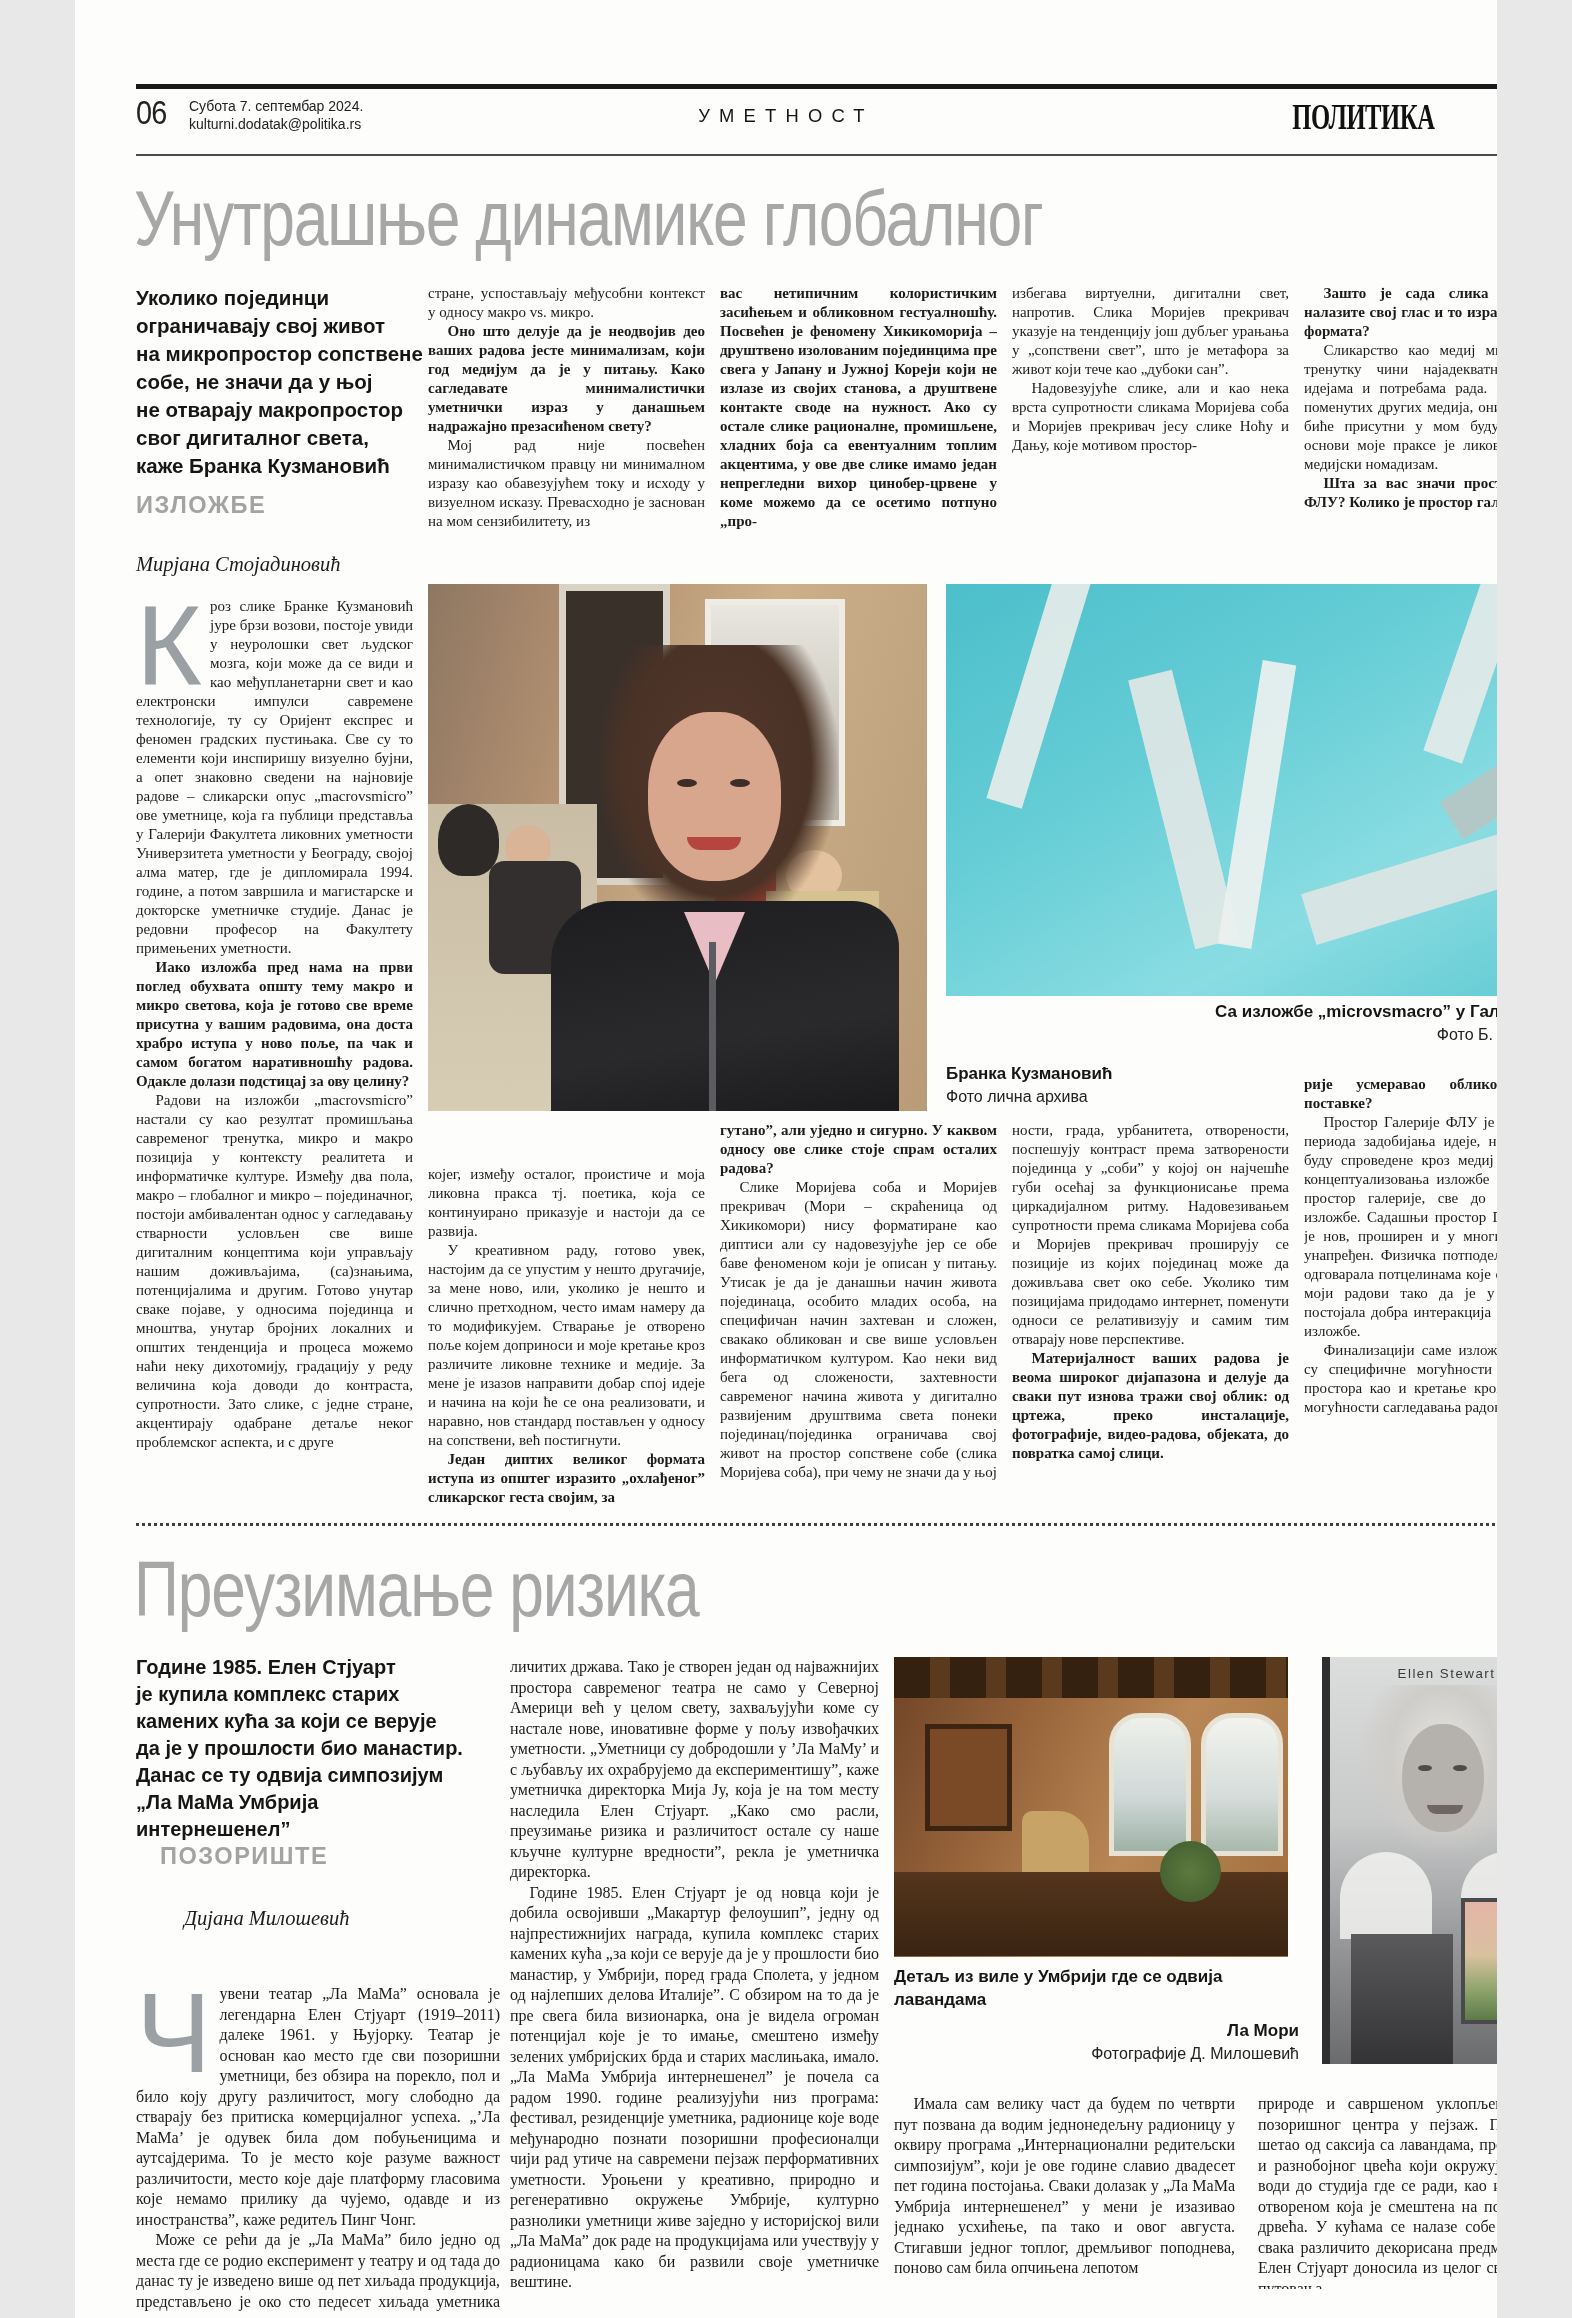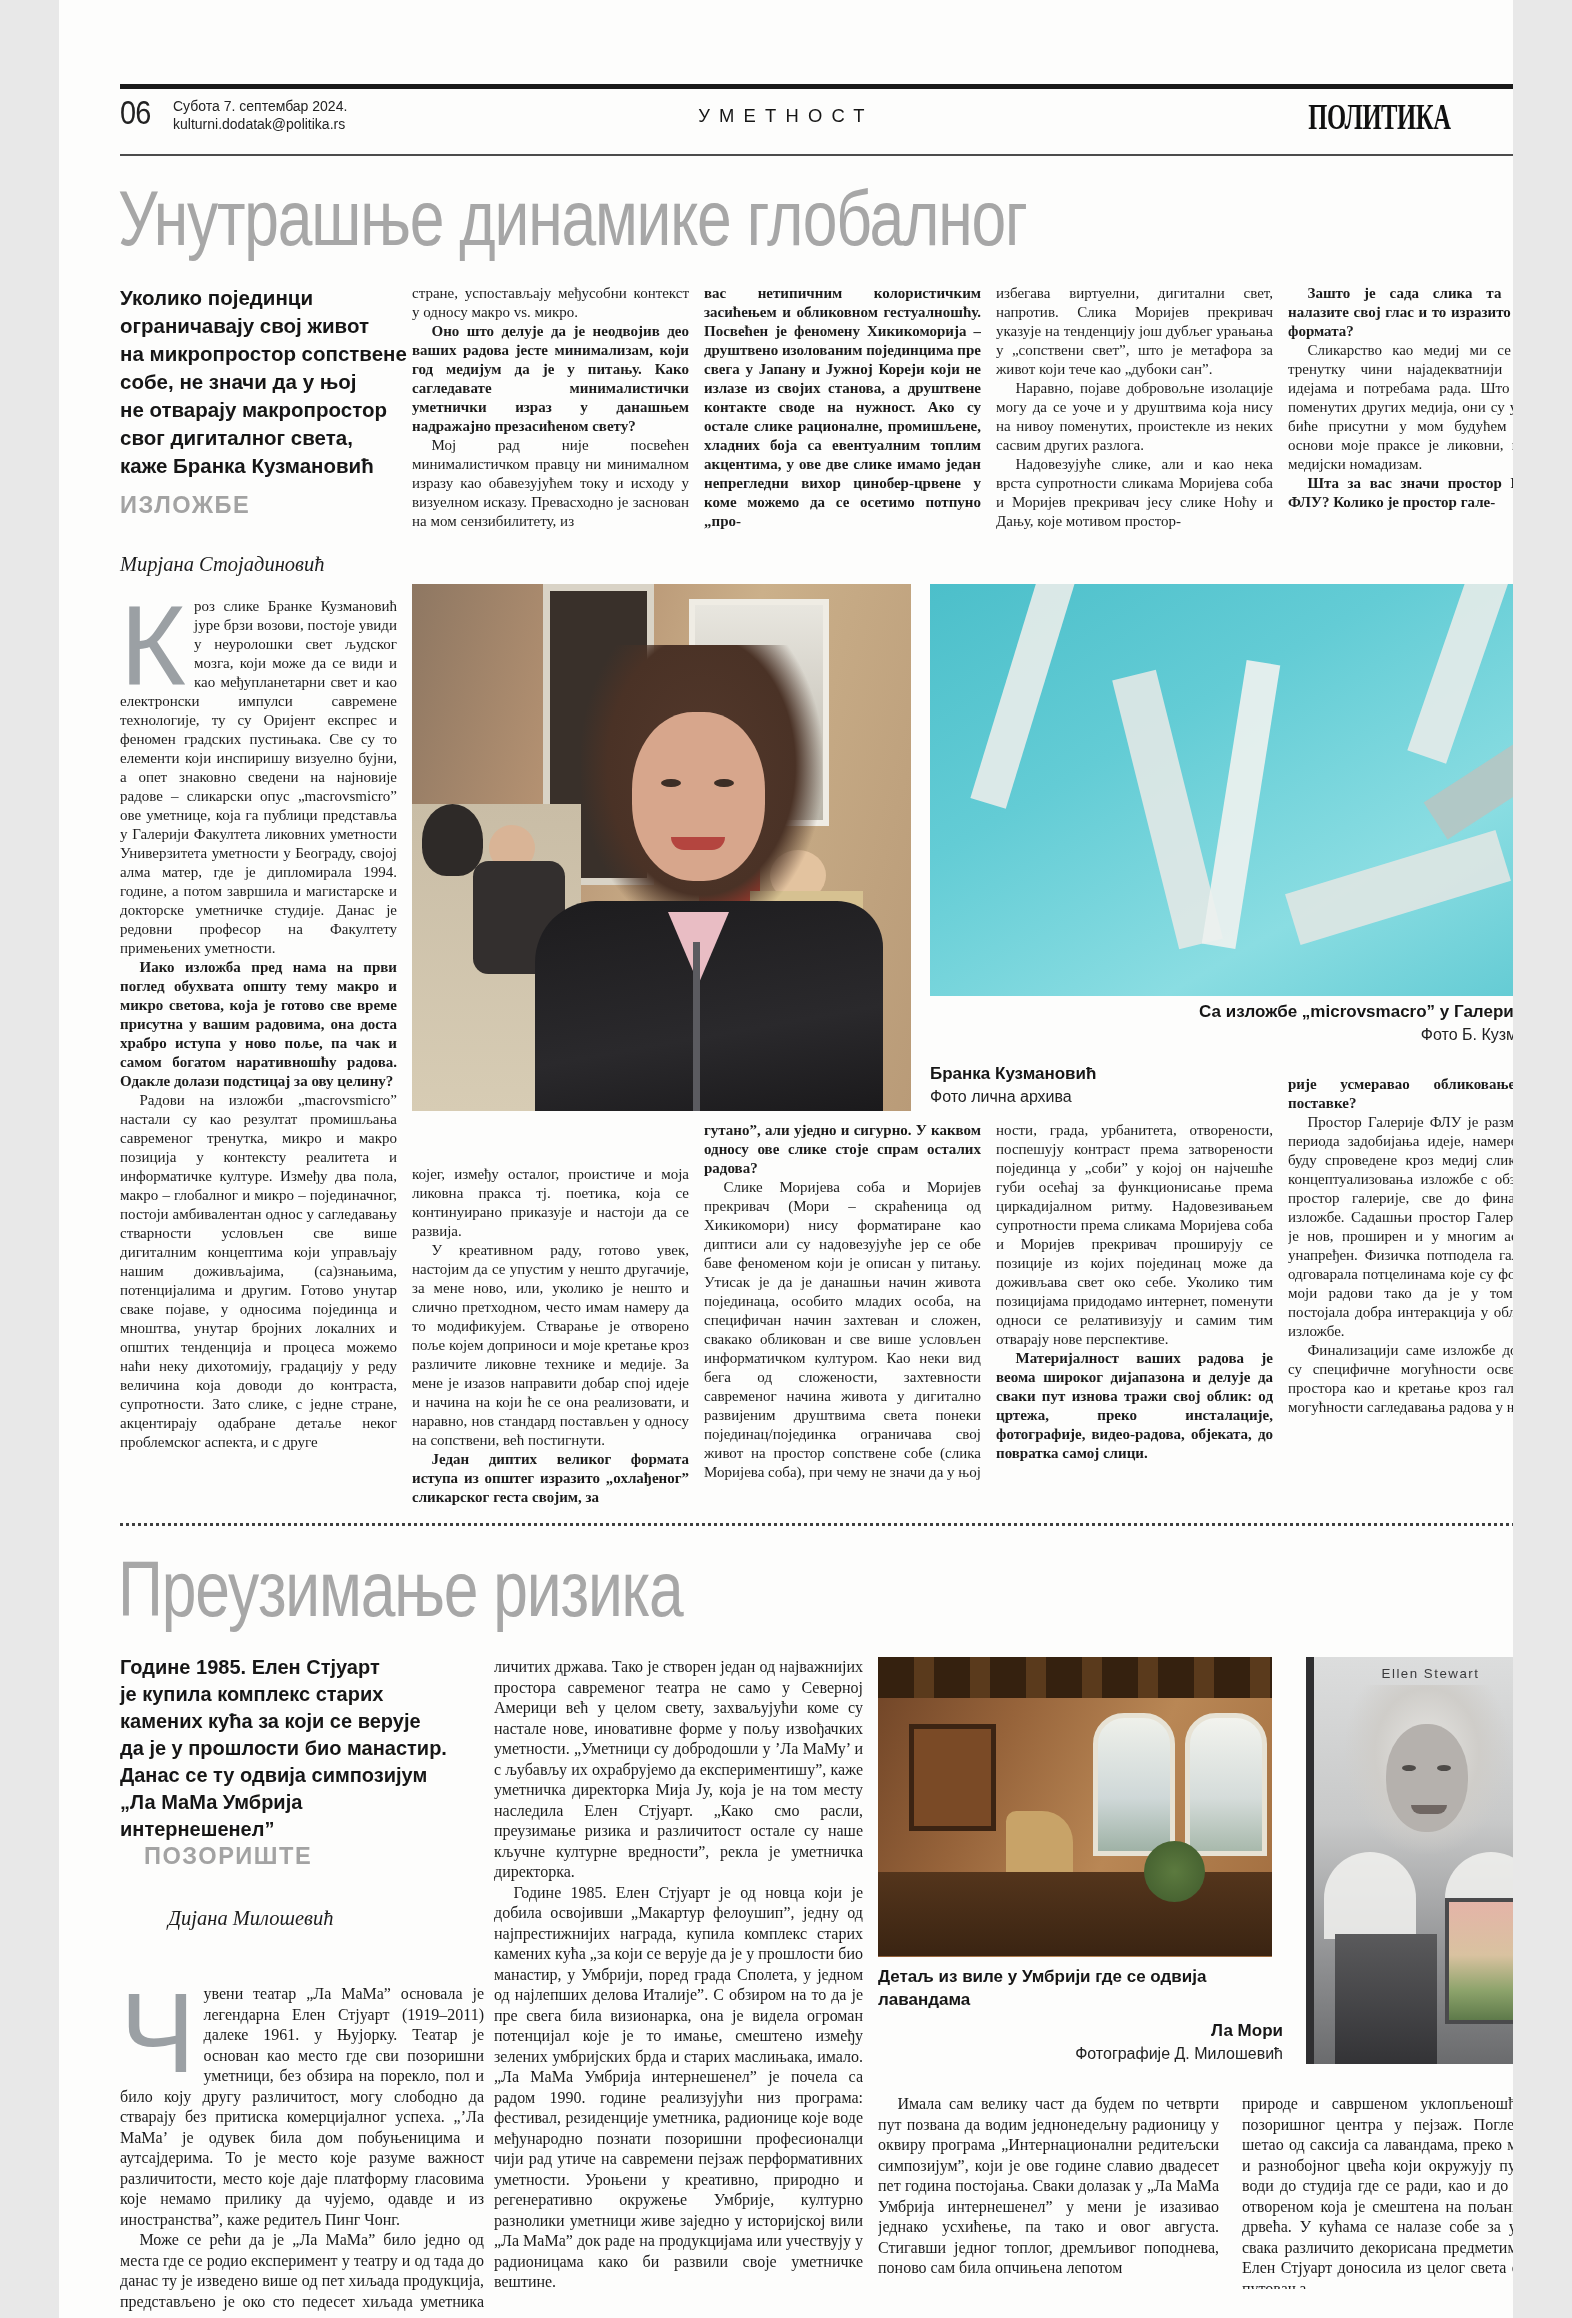--- a/index.html
+++ b/index.html
@@ -1,17 +1,17 @@
 <!DOCTYPE html>
 <html style="font-size:8.2px"><head>
 <meta charset="utf-8">
 <style>
   html,body{margin:0;padding:0;background:#e8e8e8;}
   .page{position:relative;width:1422px;height:2319px;background:#fdfdfc;margin:0 auto;
-        font-family:"Liberation Serif",serif;color:#1c1c1c;overflow:hidden;padding-left:32px;}
+        font-family:"Liberation Serif",serif;color:#1c1c1c;overflow:hidden;}
   .abs{position:absolute;}
   .rule{position:absolute;left:61px;width:1449px;}
   .rule.black{height:4.6px;background:#1a1a1a;}
   .rule.gray{height:2px;background:#4c4c4c;}
   .rule.dotted{height:0;border-top:3.6px dotted #3f3f3f;}
   
   .pagenum{font-family:"Liberation Sans",sans-serif;font-size:34px;font-weight:400;color:#222;
            transform:scaleX(.85);transform-origin:left top;letter-spacing:-1px;}
   .dateblock{font-family:"Liberation Sans",sans-serif;font-size:14px;line-height:18.4px;color:#222;}
   .kicker{font-family:"Liberation Sans",sans-serif;font-size:18.4px;letter-spacing:9.2px;color:#161616;text-align:center;}
@@ -77,21 +77,20 @@
   <div class="col a1" style="left:353px;top:284px;width:277px;height:291px;">
       <p class="para noind">стране, успостављају међусобни контекст у односу макро vs. микро.</p>
       <p class="para bold">Оно што делује да је неодвојив део ваших радова јесте минимализам, који год медијум да је у питању. Како сагледавате минималистички уметнички израз у данашњем надражајно презасићеном свету?</p>
       <p class="para ">Мој рад није посвећен минималистичком правцу ни минималном изразу као обавезујућем току и исходу у визуелном исказу. Превасходно је заснован на мом сензибилитету, из</p>
     </div>
   <div class="col a1" style="left:645px;top:284px;width:277px;height:291px;">
       <p class="para bold noind">вас нетипичним колористичким засићењем и обликовном гестуалношћу. Посвећен је феномену Хикикоморија – друштвено изолованим појединцима пре свега у Јапану и Јужној Кореји који не излазе из својих станова, а друштвене контакте своде на нужност. Ако су остале слике рационалне, промишљене, хладних боја са евентуалним топлим акцентима, у ове две слике имамо један непрегледни вихор цинобер-црвене у коме можемо да се осетимо потпуно „про-</p>
     </div>
   <div class="col a1" style="left:937px;top:284px;width:277px;height:287px;">
       <p class="para noind">избегава виртуелни, дигитални свет, напротив. Слика Моријев прекривач указује на тенденцију још дубљег урањања у „сопствени свет”, што је метафора за живот који тече као „дубоки сан”.</p>
-      <p class="para ">Наравно, појаве добровољне изолације могу да се уоче и у друштвима која нису на нивоу поменутих, проистекле из неких сасвим других разлога.</p>
       <p class="para ">Надовезујуће слике, али и као нека врста супротности сликама Моријева соба и Моријев прекривач јесу слике Ноћу и Дању, које мотивом простор-</p>
     </div>
   <div class="col a1" style="left:1229px;top:284px;width:282px;height:279px;">
       <p class="para bold">Зашто је сада слика та у којој налазите свој глас и то изразито великог формата?</p>
       <p class="para ">Сликарство као медиј ми се у овом тренутку чини најадекватнији текућим идејама и потребама рада. Што се тиче поменутих других медија, они су увек ту и биће присутни у мом будућем раду. У основи моје праксе је ликовни, визуелни медијски номадизам.</p>
       <p class="para bold">Шта за вас значи простор Галерије ФЛУ? Колико је простор гале-</p>
     </div>
 
   <div class="photo" style="left:353px;top:584px;width:499px;height:527px;background:linear-gradient(105deg,#8e7762 0%,#b59272 30%,#cbb08a 55%,#b99b78 100%);">
     <div class="ph" style="left:131px;top:0;width:97px;height:287px;background:#39302a;border:7.2px solid #d9d3c6;"></div>

